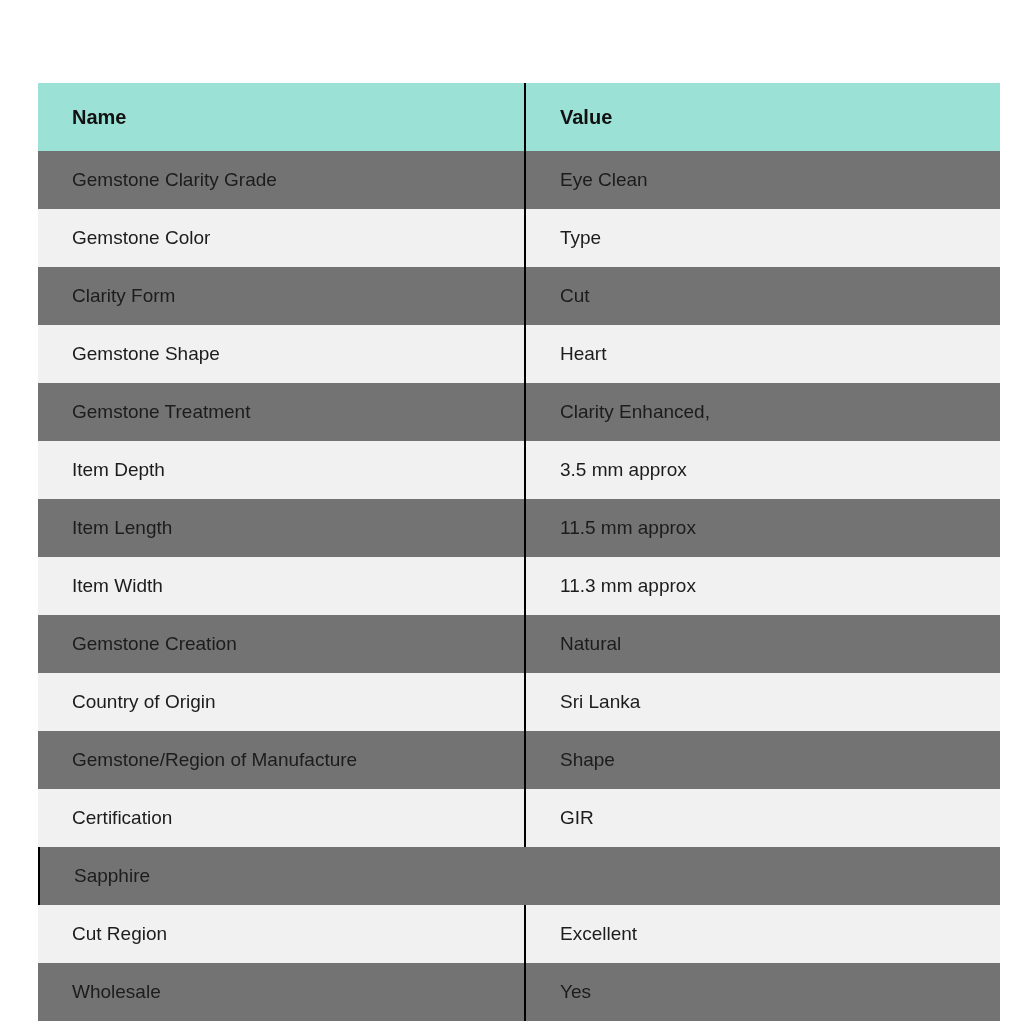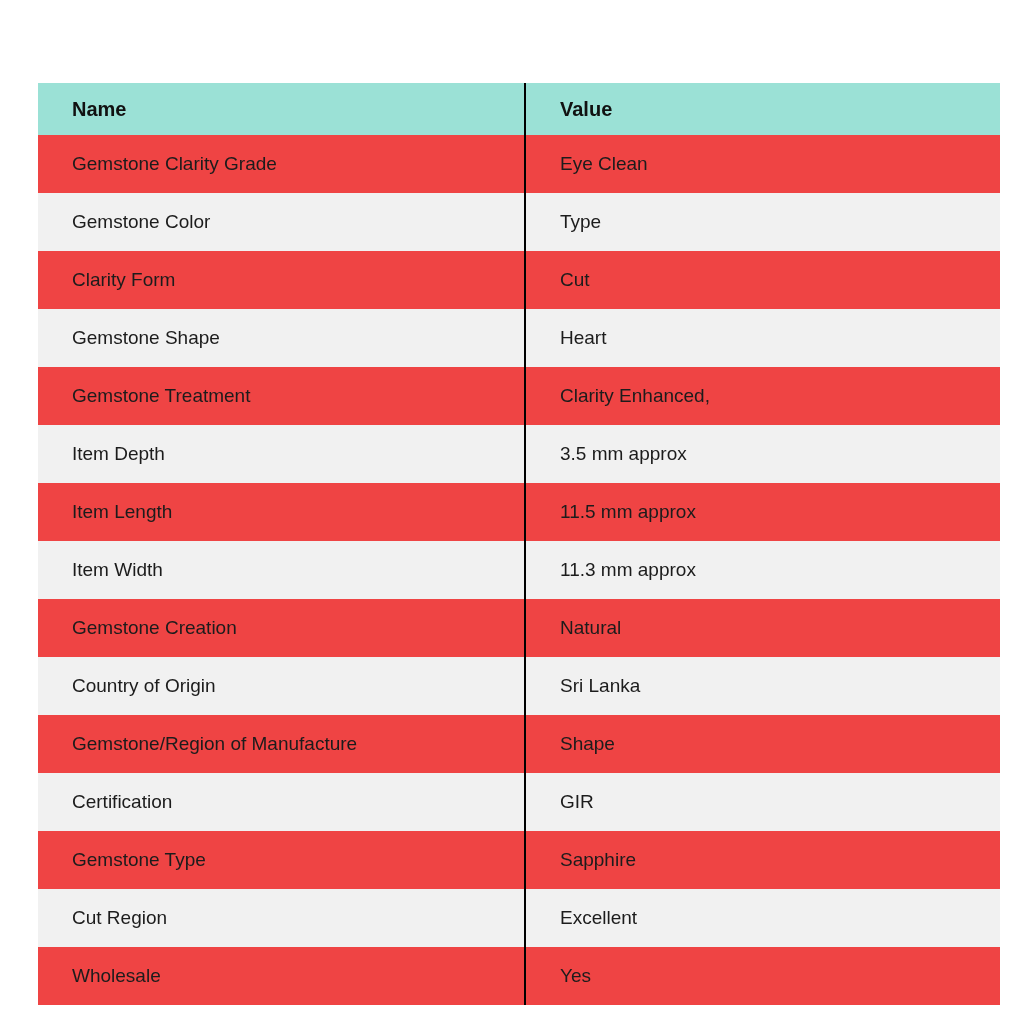--- a/index.html
+++ b/index.html
@@ -20,27 +20,27 @@
   .spec-table {
     position: absolute;
     left: 38px;
     top: 83px;
     width: 962px;
   }
   .row {
     display: flex;
     width: 100%;
     height: 58px;
-    background: #ef4444;
+    background: #737373;
   }
   .row.alt {
     background: var(--alt-row-bg, #f1f1f1);
   }
   .row.header {
-    height: 52px;
+    height: 68px;
     background: var(--header-bg, #9be1d6);
   }
   .cell {
     display: flex;
     align-items: center;
     padding-left: 34px;
     font-size: 19px;
     line-height: 1.2;
     color: #1c1c1c;
     overflow: hidden;
@@ -106,21 +106,20 @@
         </div>
         <div class="row">
           <div class="cell name">Gemstone/Region of Manufacture</div>
           <div class="cell value">Shape</div>
         </div>
         <div class="row alt">
           <div class="cell name">Certification</div>
           <div class="cell value">GIR</div>
         </div>
         <div class="row">
-          <div class="cell name">Gemstone Type</div>
           <div class="cell value">Sapphire</div>
         </div>
         <div class="row alt">
           <div class="cell name">Cut Region</div>
           <div class="cell value">Excellent</div>
         </div>
         <div class="row">
           <div class="cell name">Wholesale</div>
           <div class="cell value">Yes</div>
         </div>

